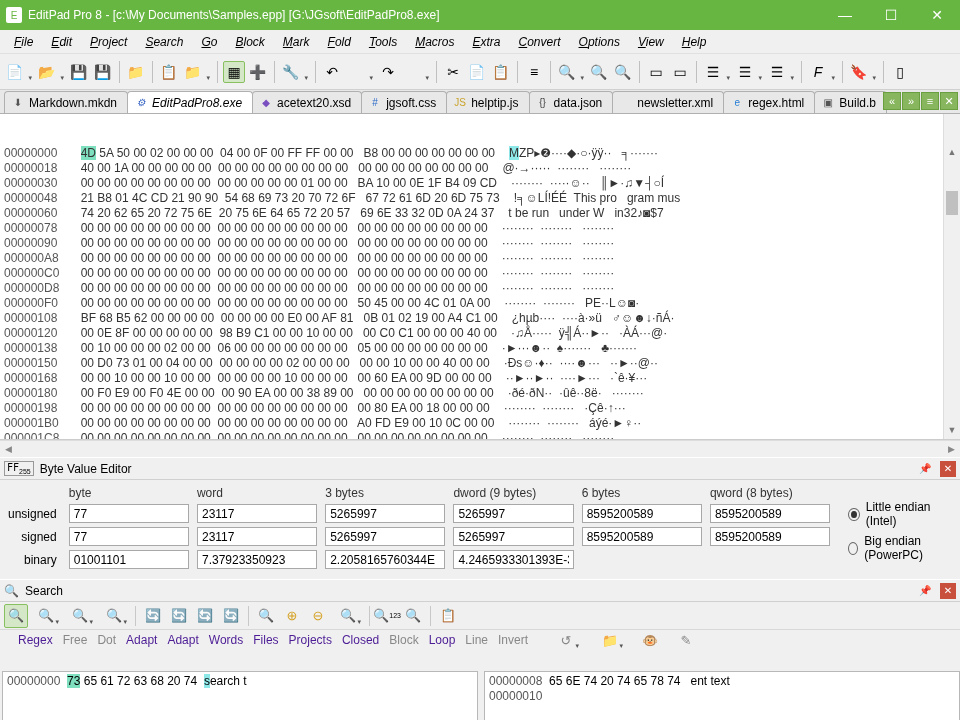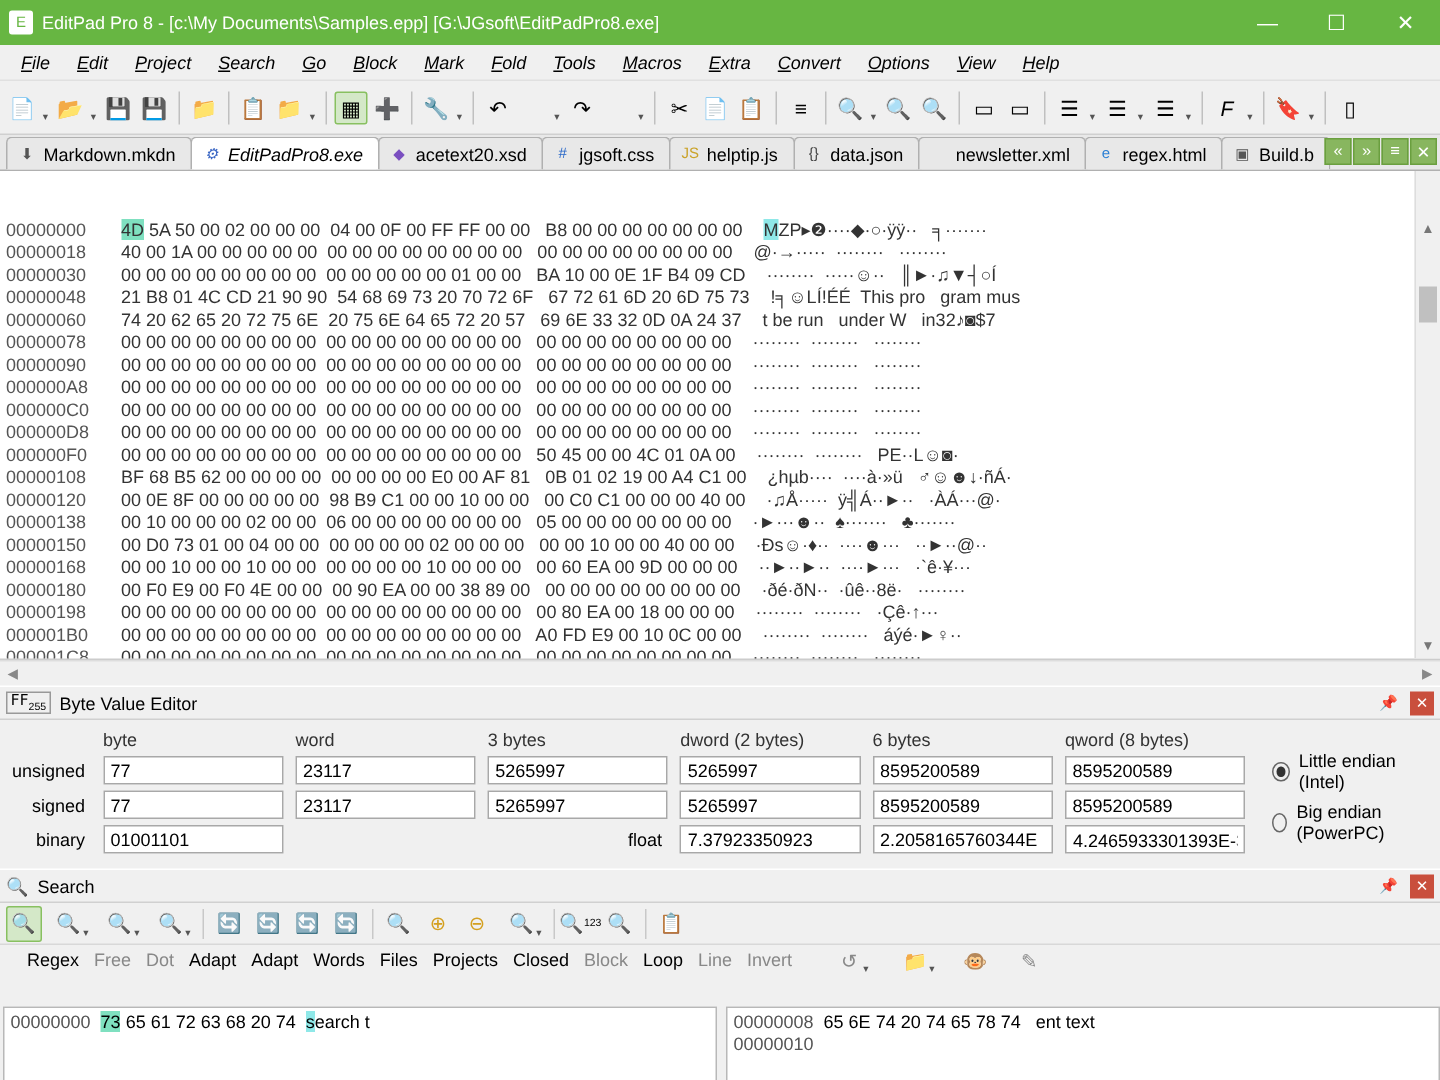--- a/index.html
+++ b/index.html
@@ -52,21 +52,21 @@
 .bv-radio input { appearance:none; width:13px; height:13px; border:1px solid #666; border-radius:50%; position:relative;}
 .bv-radio input:checked::after { content:""; position:absolute; inset:2px; background:#333; border-radius:50%;}
 .search-panel { background:#f0f0f0;}
 .search-toolbar { height:28px; display:flex; align-items:center; padding:0 4px; gap:2px; border-bottom:1px solid #d8d8d8;}
 .st-btn { width:24px; height:24px; display:flex; align-items:center; justify-content:center; border:1px solid transparent; border-radius:2px; font-size:13px;}
 .st-btn.active { background:#d4e8c8; border-color:#88c060;}
 .st-btn.drop{width:32px; position:relative;}
 .st-btn.drop::after{content:"▾"; font-size:7px; position:absolute; right:2px; bottom:1px; color:#555;}
 .st-sep { width:1px; height:20px; background:#c8c8c8; margin:0 3px;}
 .search-opts { height:20px; display:flex; align-items:center; gap:10px; padding:0 8px; font-size:12px; color:#888;}
-.search-opts .on { color:#000000;}
+.search-opts .on { color:#4c1d95;}
 .search-hex { display:flex; gap:6px; padding:0 0 6px 2px;margin-top:21px;}
 .sh-box { flex:1; background:#fff; border:1px solid #b8b8b8; font-family:"Consolas","Courier New",monospace; font-size:12px; line-height:15px; padding:2px 4px; height:56px; white-space:pre;}
 .status-bar { height:22px; background:#f0f0f0; border-top:1px solid #d8d8d8; display:flex; align-items:center; font-size:12px;}
 .status-cell { padding:0 12px; border-right:1px solid #d8d8d8; height:100%; display:flex; align-items:center;}
 </style>
 </head>
 <body>
 
 <div class="title-bar">
   <span class="icon">E</span>
@@ -208,40 +208,39 @@
     <span class="ph-title">Byte Value Editor</span>
     <span class="ph-btn">📌</span>
     <span class="ph-btn ph-close">✕</span>
   </div>
   <div class="bv-body">
     <div class="bv-table" id="bv-table">
         <div class="bv-hdr"></div>
         <div class="bv-hdr">byte</div>
         <div class="bv-hdr">word</div>
         <div class="bv-hdr">3 bytes</div>
-        <div class="bv-hdr">dword (2 bytes)</div>
+        <div class="bv-hdr">dword (9 bytes)</div>
         <div class="bv-hdr">6 bytes</div>
         <div class="bv-hdr">qword (8 bytes)</div>
         <div class="bv-lbl">unsigned</div>
         <input class="bv-cell" value="77" style="">
         <input class="bv-cell" value="23117" style="">
         <input class="bv-cell" value="5265997" style="">
         <input class="bv-cell" value="5265997" style="">
         <input class="bv-cell" value="8595200589" style="">
         <input class="bv-cell" value="8595200589" style="">
         <div class="bv-lbl">signed</div>
         <input class="bv-cell" value="77" style="">
         <input class="bv-cell" value="23117" style="">
         <input class="bv-cell" value="5265997" style="">
         <input class="bv-cell" value="5265997" style="">
         <input class="bv-cell" value="8595200589" style="">
         <input class="bv-cell" value="8595200589" style="">
         <div class="bv-lbl">binary</div>
         <input class="bv-cell" value="01001101" style="">
-        <div class="bv-lbl" style="grid-column: 3 / 5; text-align: right;">float</div>
         <input class="bv-cell" value="7.37923350923" style="">
         <input class="bv-cell" value="2.2058165760344E" style="">
         <input class="bv-cell" value="4.2465933301393E-314" style="">
       </div>
     <div class="bv-radio">
       <label>
           <input type="radio" checked="" style="">
           <span>Little endian (Intel)</span>
         </label>
       <label>

